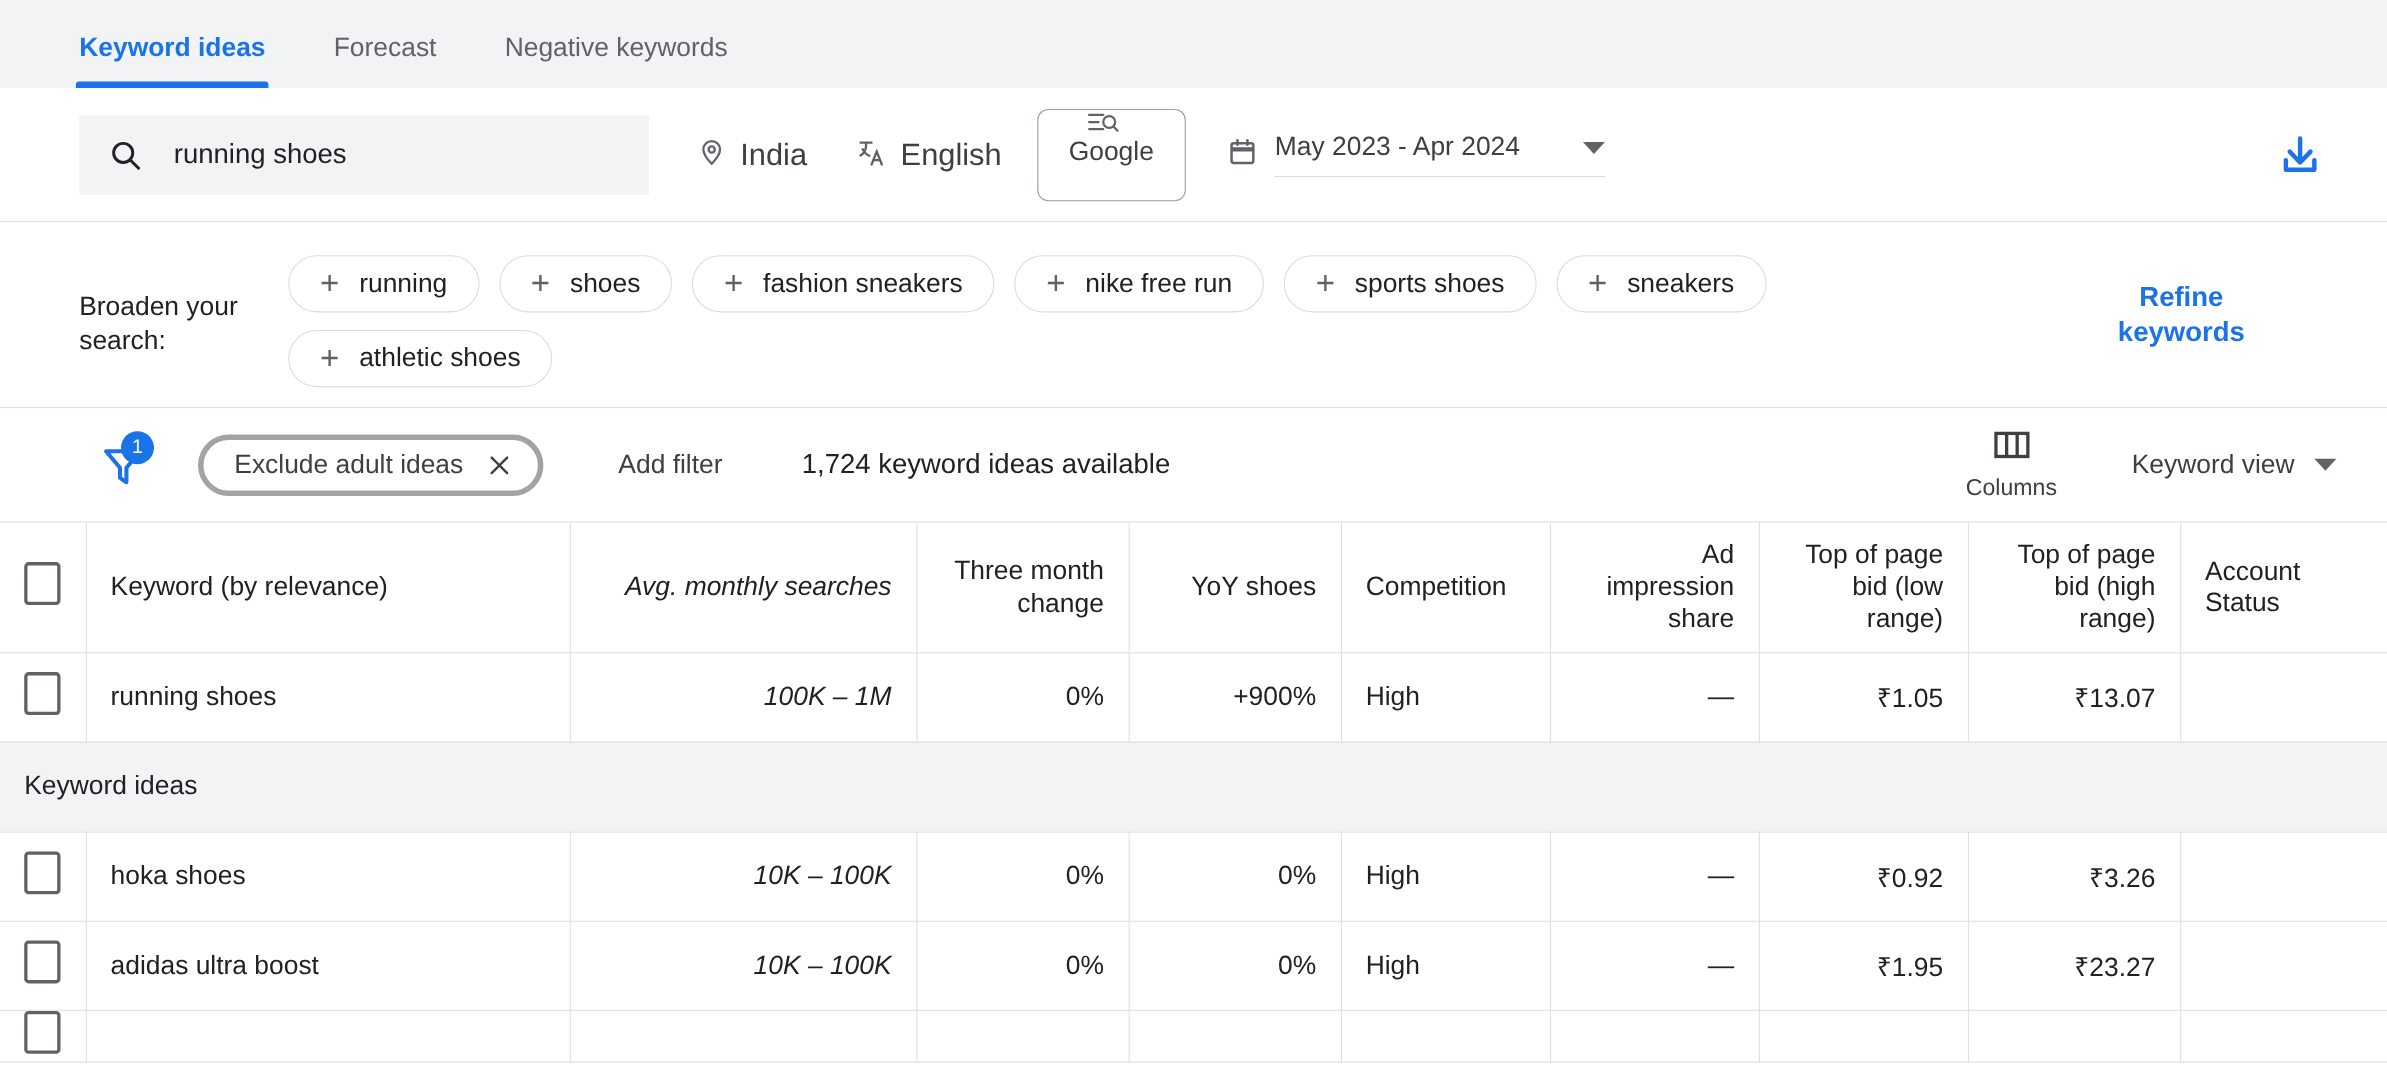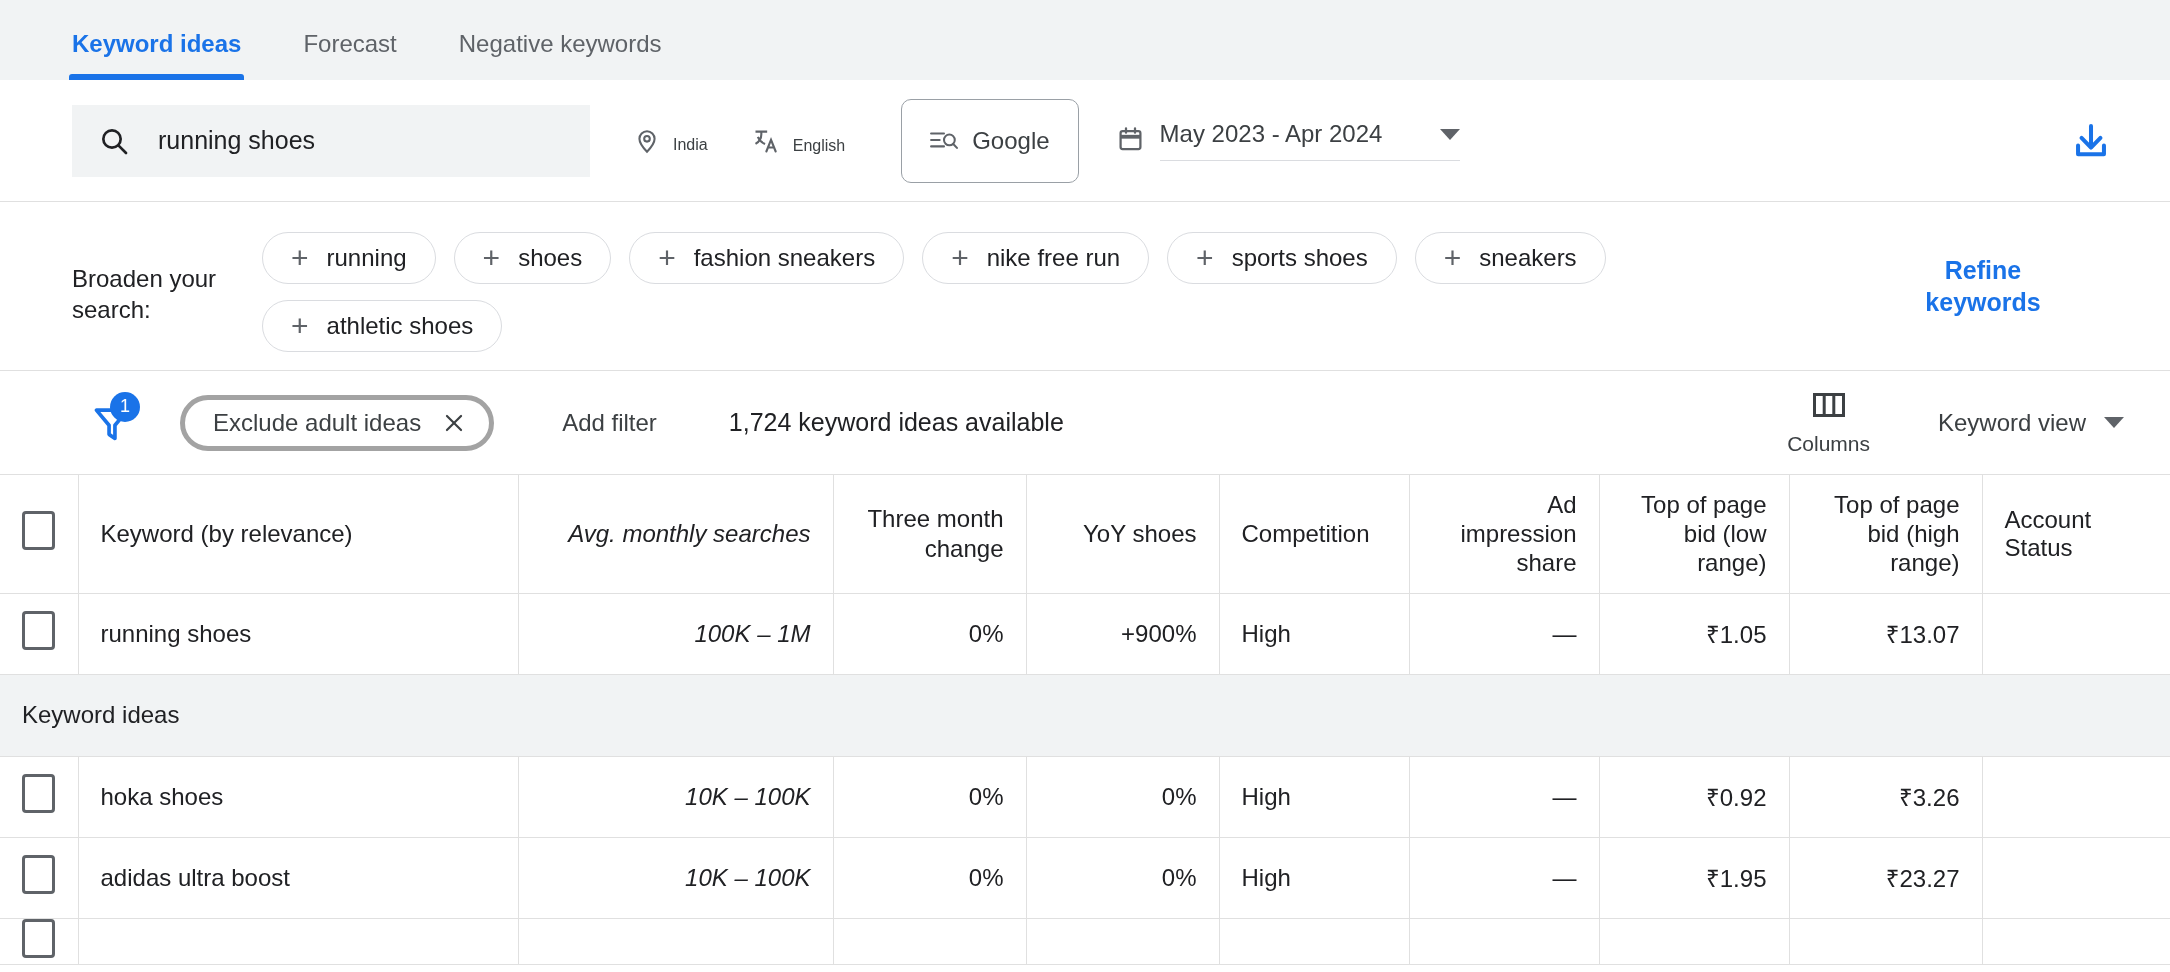--- a/index.html
+++ b/index.html
@@ -54,36 +54,37 @@
     background: #f1f3f4;
     display: flex; align-items: center;
     padding-left: 26px;
     flex-shrink: 0;
     cursor: text;
   }
   .searchbox .q { margin-right: 28px; display:flex; }
   .searchbox .qtext { font-size: 25px; color: #202124; }
 
   .ctl {
-    display: flex; align-items: flex-end;
-    font-size: 16px; color: #3c4043;
+    display: flex; align-items: flex-start;
+    font-size: 28px; color: #3c4043;
     margin-left: 44px;
     cursor: pointer;
     white-space: nowrap;
   }
   .ctl .ic { margin-right: 13px; display: flex; align-items:center; }
 
   .enginebox {
-    margin-left: 56px;
+    margin-left: 32px;
     border: 1px solid #9aa0a6;
     border-radius: 10px;
     height: 84px;
     display: flex; align-items: center;
     padding: 0 28px;
     cursor: pointer;
+    flex-direction: column;
   }
   .enginebox .ic { margin-right: 14px; display:flex; }
   .enginebox .lbl { font-size: 24px; color: #3c4043; }
 
   .datewrap {
     margin-left: 38px;
     display: flex; align-items: center;
     cursor: pointer;
   }
   .dateline {

